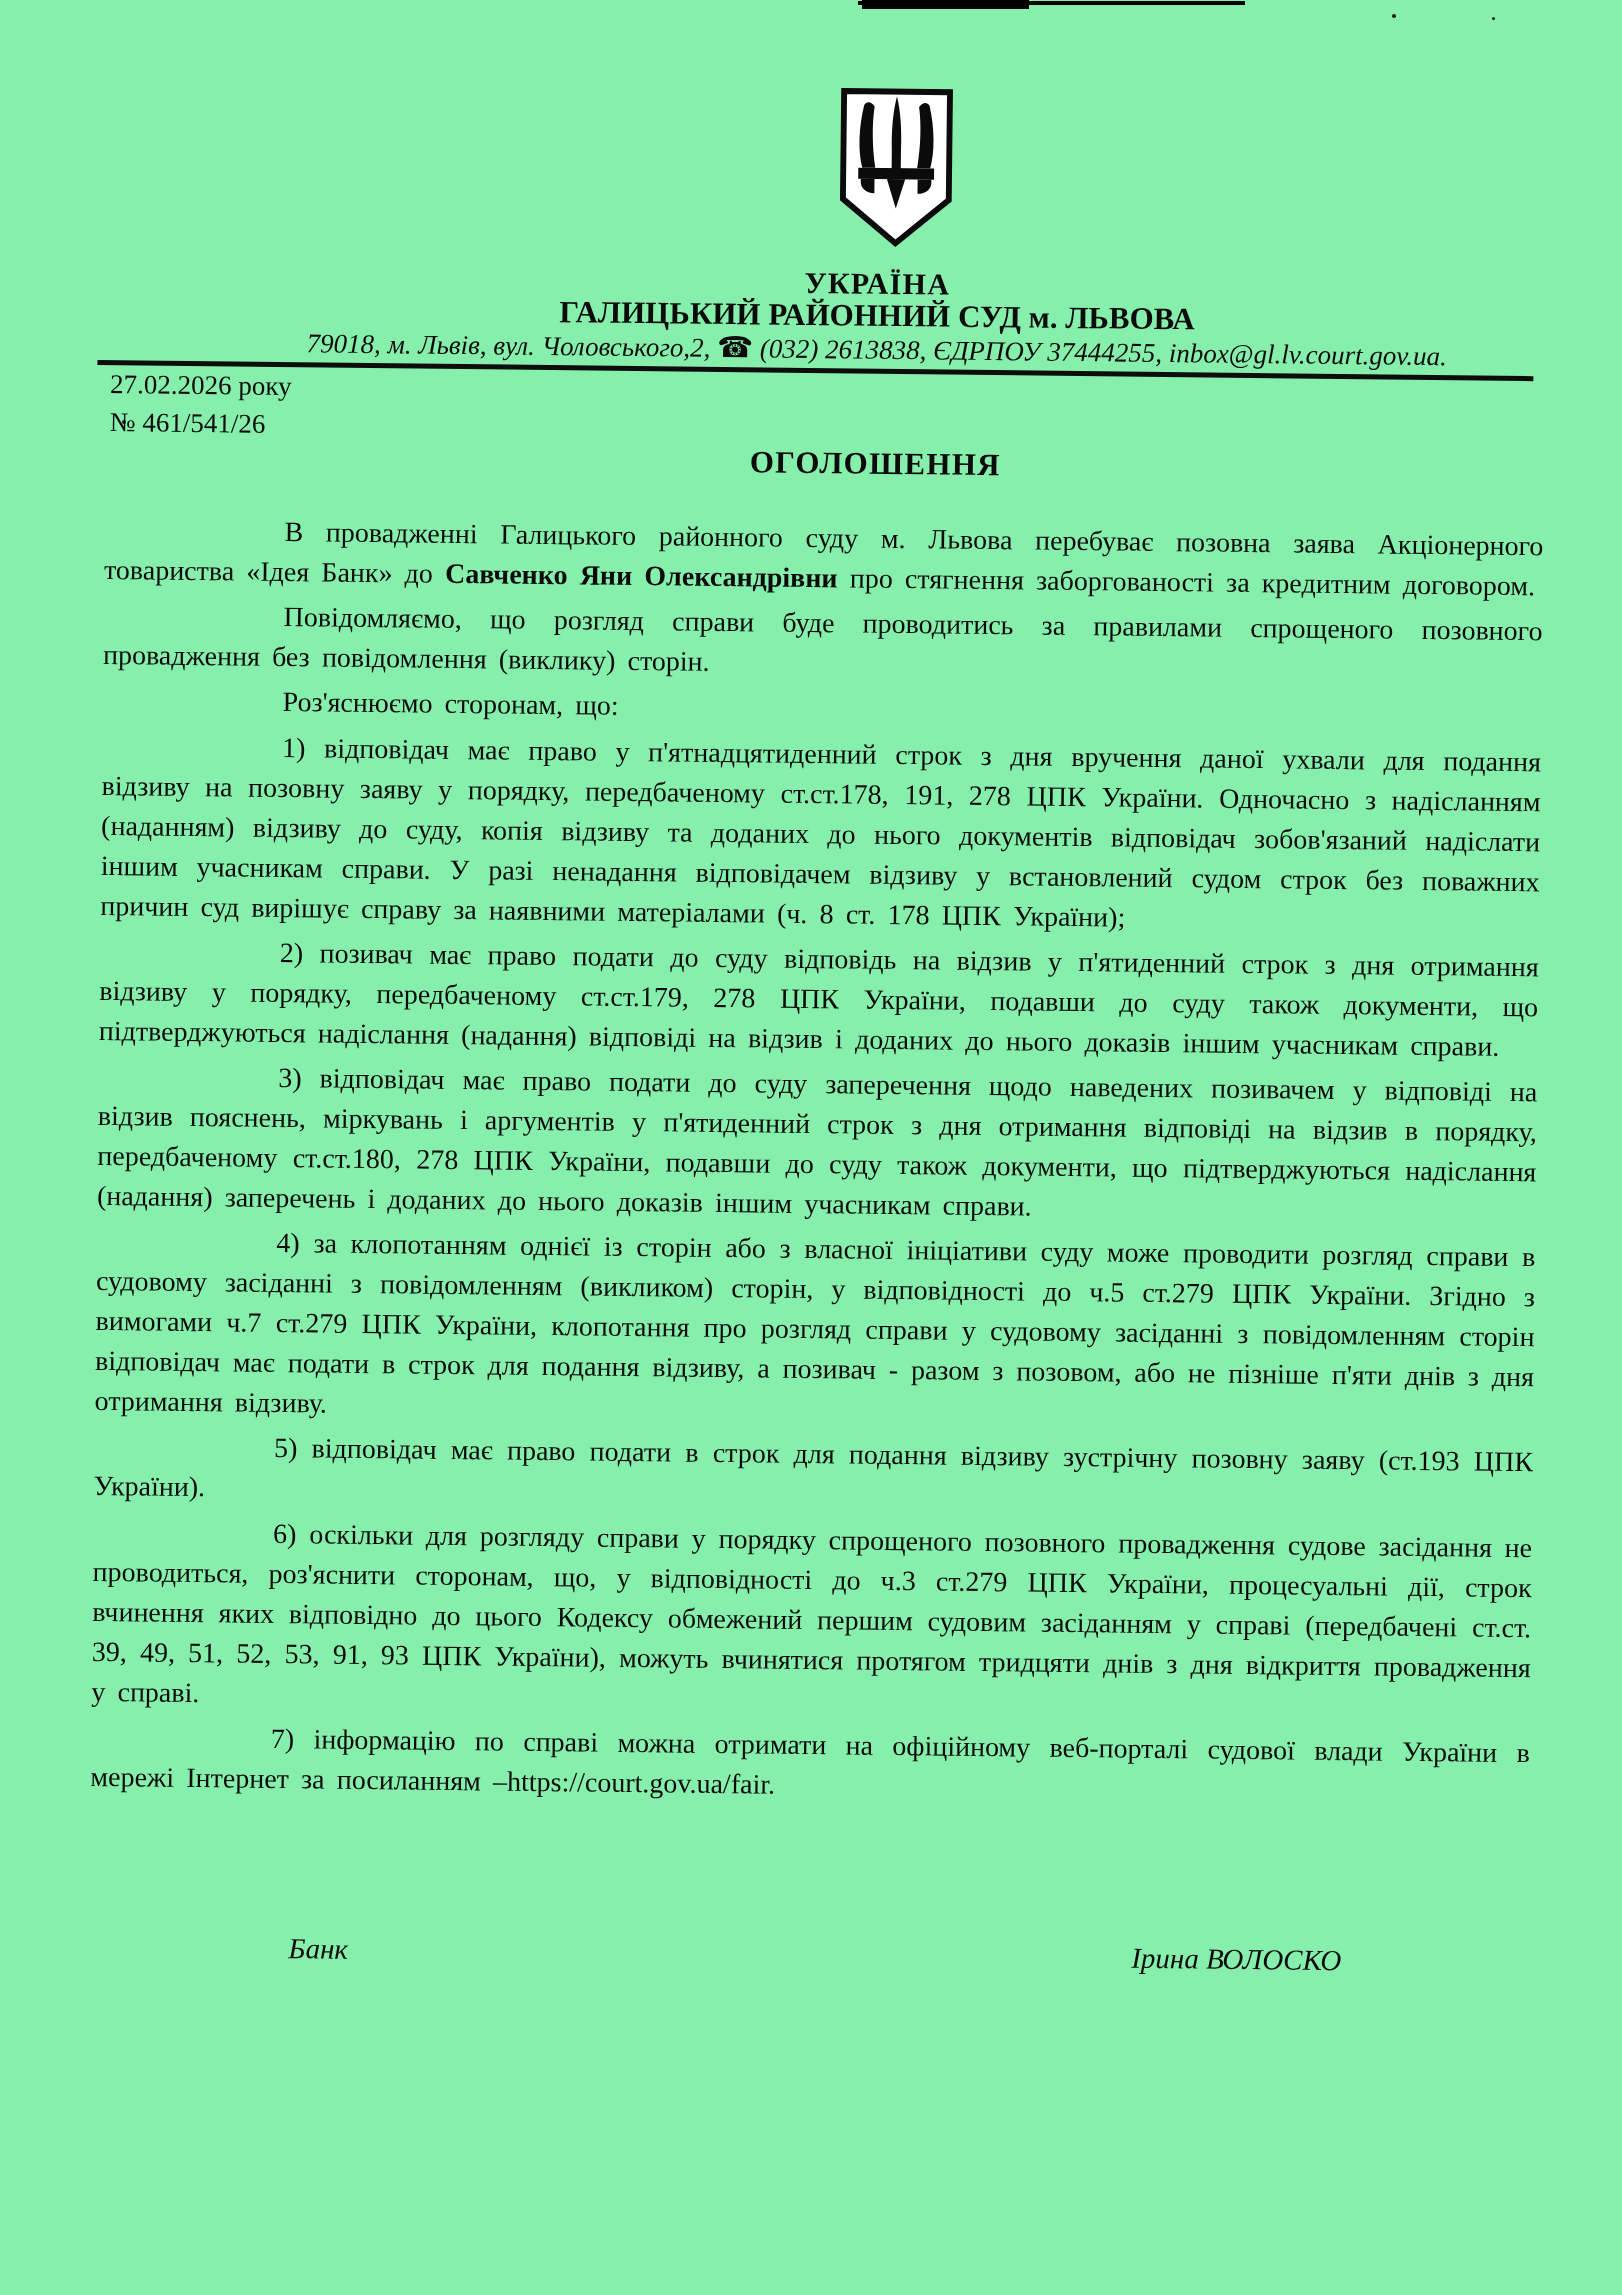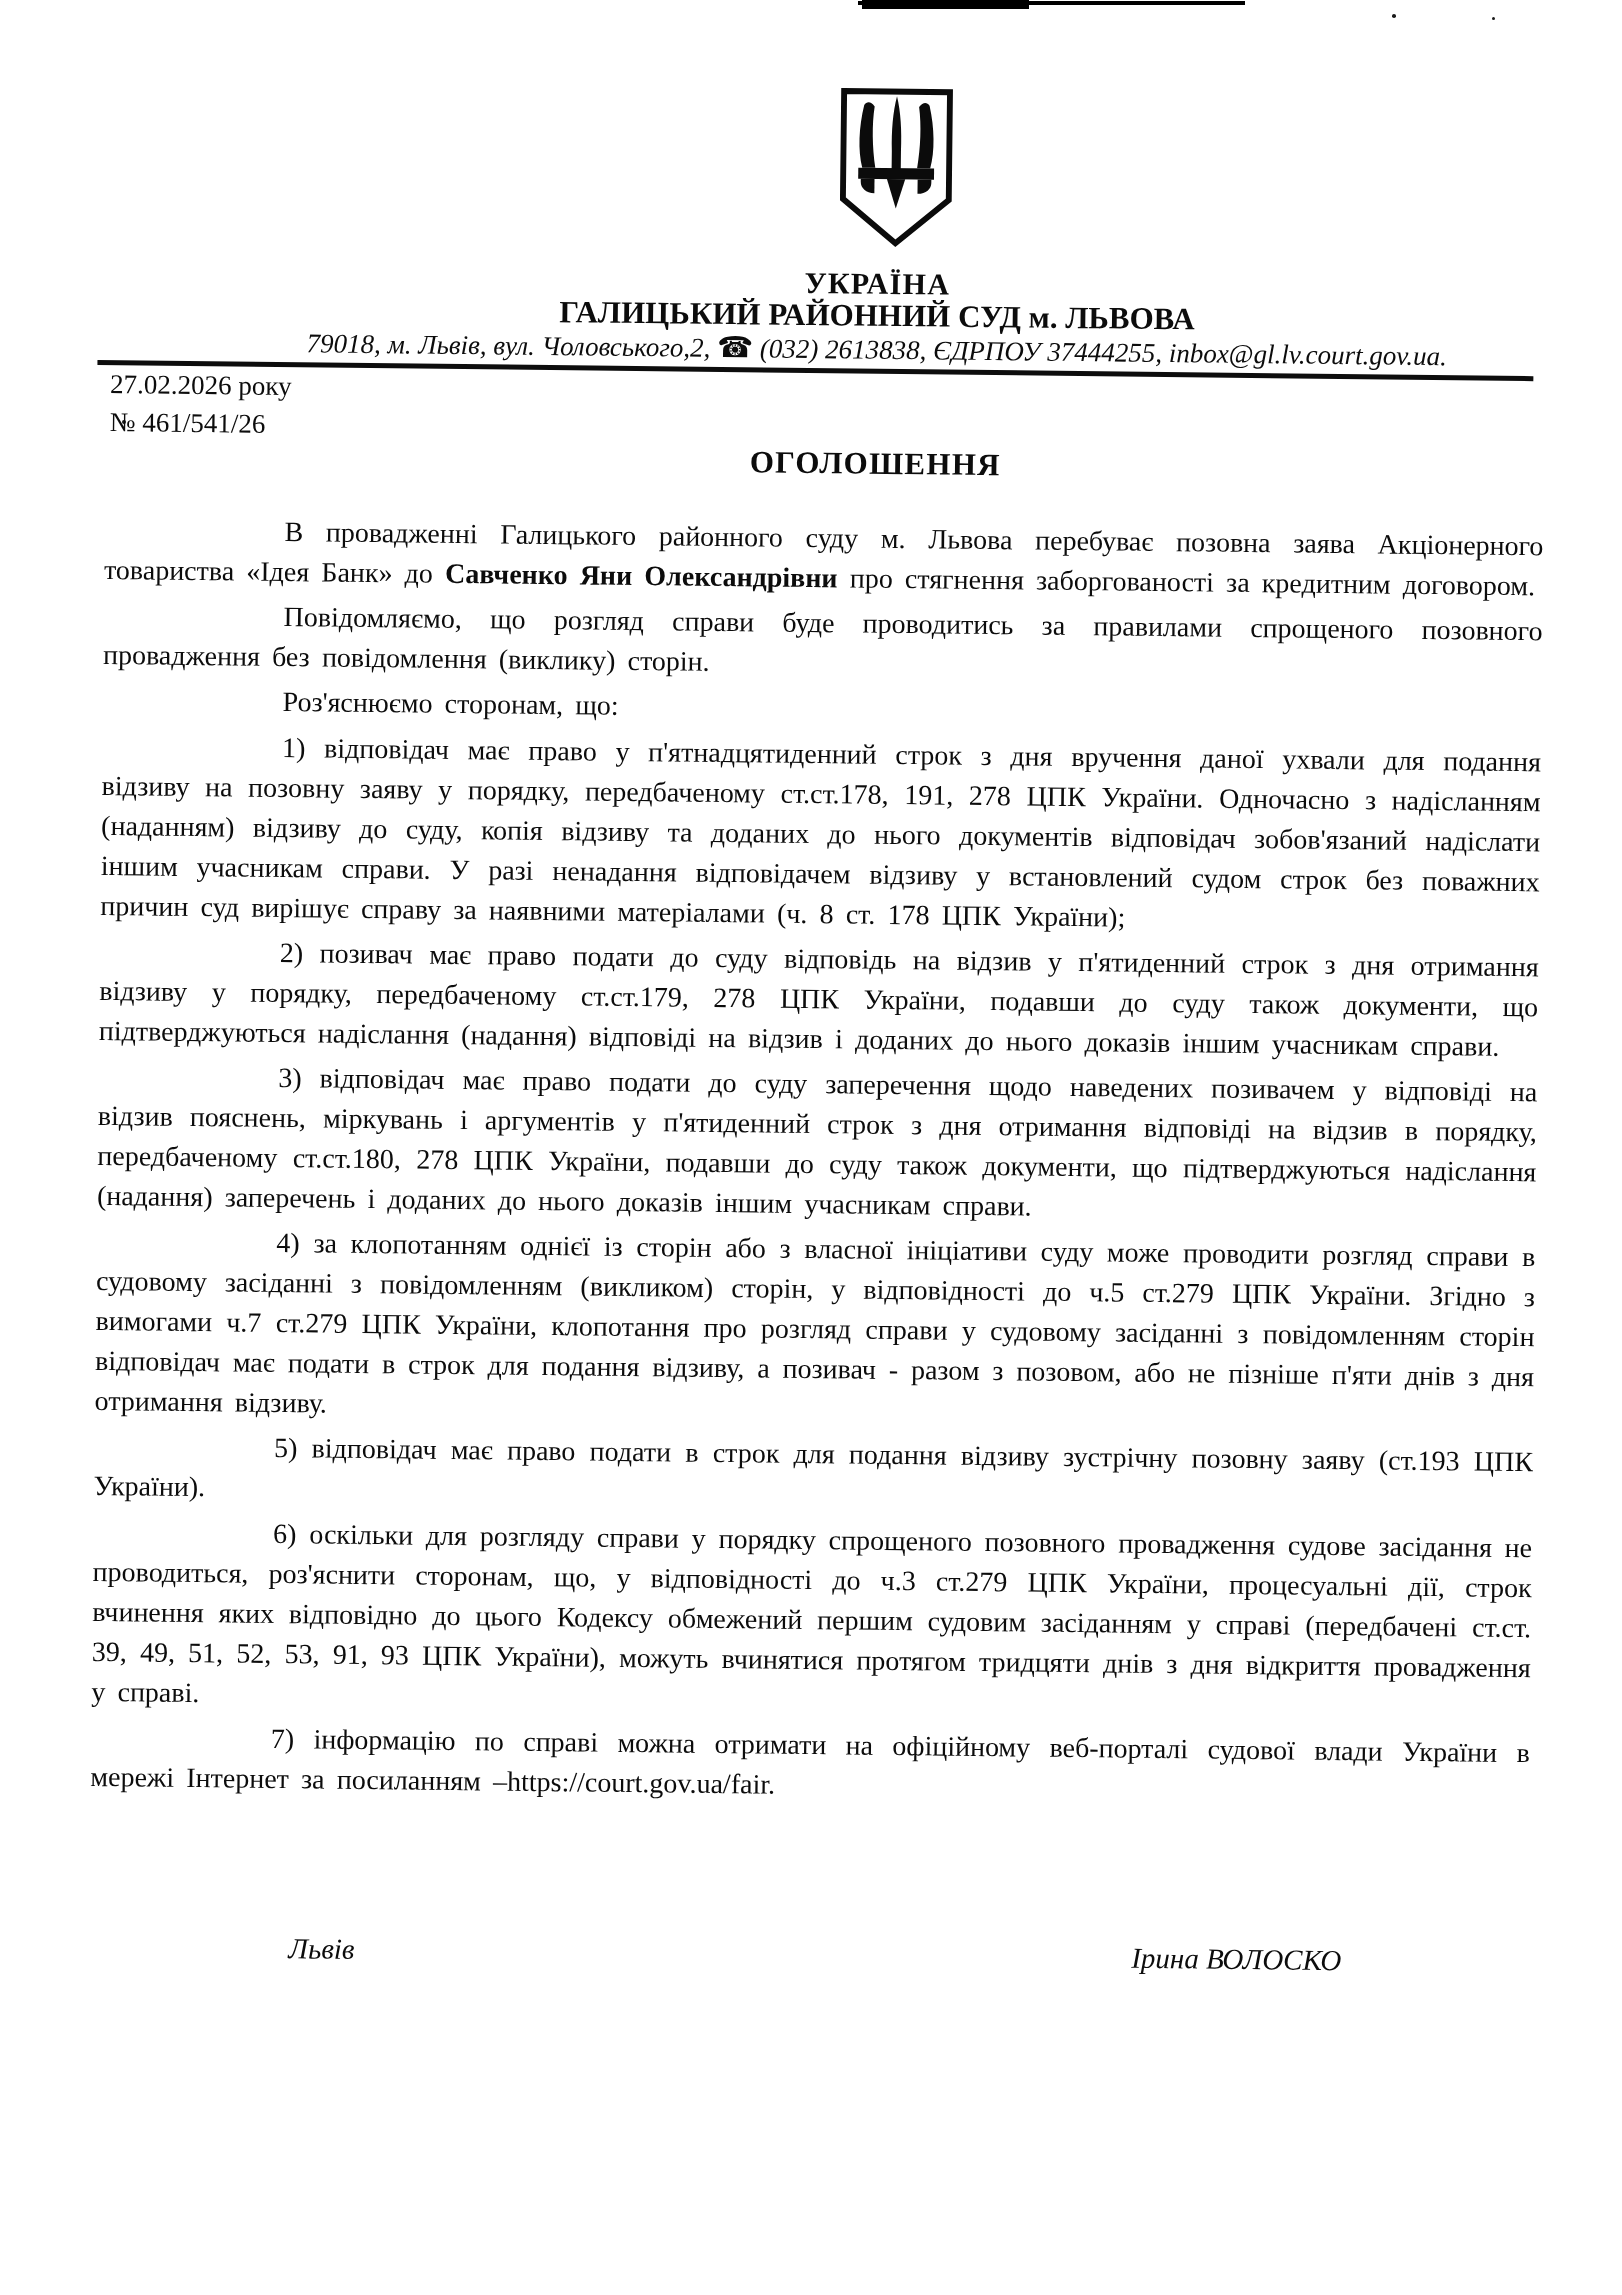--- a/index.html
+++ b/index.html
@@ -1,20 +1,20 @@
 <!DOCTYPE html>
 <html style="font-size:10.5px"><head>
 <meta charset="utf-8">
 <style>
   html, body { margin: 0; padding: 0; background: #e8e8e8; }
   .page {
     position: relative;
     width: 1622px;
     height: 2295px;
-    background: #ffffff;
+    background: #86efac;
     overflow: hidden;
     font-family: "Liberation Serif", serif;
     color: #0c0c0c;
   }
   
   .streak-a { position: absolute; left: 858px; top: 1.3px; width: 387px; height: 3.9px; background: #000; }
   .streak-b { position: absolute; left: 862px; top: 0;   width: 167px; height: 8.5px; background: #000; }
   .speck    { position: absolute; background: #1a1a1a; border-radius: 50%; }
   .speck.s1 { left: 1392px; top: 14.4px; width: 3.9px; height: 3.3px; }
   .speck.s2 { left: 1492px; top: 17px; width: 3.3px; height: 3.3px; }
@@ -108,19 +108,19 @@
       <p>1) відповідач має право у п'ятнадцятиденний строк з дня вручення даної ухвали для подання відзиву на позовну заяву у порядку, передбаченому ст.ст.178, 191, 278 ЦПК України. Одночасно з надісланням (наданням) відзиву до суду, копія відзиву та доданих до нього документів відповідач зобов'язаний надіслати іншим учасникам справи. У разі ненадання відповідачем відзиву у встановлений судом строк без поважних причин суд вирішує справу за наявними матеріалами (ч. 8 ст. 178 ЦПК України);</p>
       <p>2) позивач має право подати до суду відповідь на відзив у п'ятиденний строк з дня отримання відзиву у порядку, передбаченому ст.ст.179, 278 ЦПК України, подавши до суду також документи, що підтверджуються надіслання (надання) відповіді на відзив і доданих до нього доказів іншим учасникам справи.</p>
       <p>3) відповідач має право подати до суду заперечення щодо наведених позивачем у відповіді на відзив пояснень, міркувань і аргументів у п'ятиденний строк з дня отримання відповіді на відзив в порядку, передбаченому ст.ст.180, 278 ЦПК України, подавши до суду також документи, що підтверджуються надіслання (надання) заперечень і доданих до нього доказів іншим учасникам справи.</p>
       <p>4) за клопотанням однієї із сторін або з власної ініціативи суду може проводити розгляд справи в судовому засіданні з повідомленням (викликом) сторін, у відповідності до ч.5 ст.279 ЦПК України. Згідно з вимогами ч.7 ст.279 ЦПК України, клопотання про розгляд справи у судовому засіданні з повідомленням сторін відповідач має подати в строк для подання відзиву, а позивач - разом з позовом, або не пізніше п'яти днів з дня отримання відзиву.</p>
       <p>5) відповідач має право подати в строк для подання відзиву зустрічну позовну заяву (ст.193 ЦПК України).</p>
       <p>6) оскільки для розгляду справи у порядку спрощеного позовного провадження судове засідання не проводиться, роз'яснити сторонам, що, у відповідності до ч.3 ст.279 ЦПК України, процесуальні дії, строк вчинення яких відповідно до цього Кодексу обмежений першим судовим засіданням у справі (передбачені ст.ст. 39, 49, 51, 52, 53, 91, 93 ЦПК України), можуть вчинятися протягом тридцяти днів з дня відкриття провадження у справі.</p>
       <p>7) інформацію по справі можна отримати на офіційному веб-порталі судової влади України в мережі Інтернет за посиланням –https://court.gov.ua/fair.</p>
     </div>
 
     <div class="sig-row">
-      <span class="role">Львів</span>
+      <span class="role">Банк</span>
       <span class="name">Ірина ВОЛОСКО</span>
     </div>
 
   </div>
 </div>
 
 
 </body></html>

